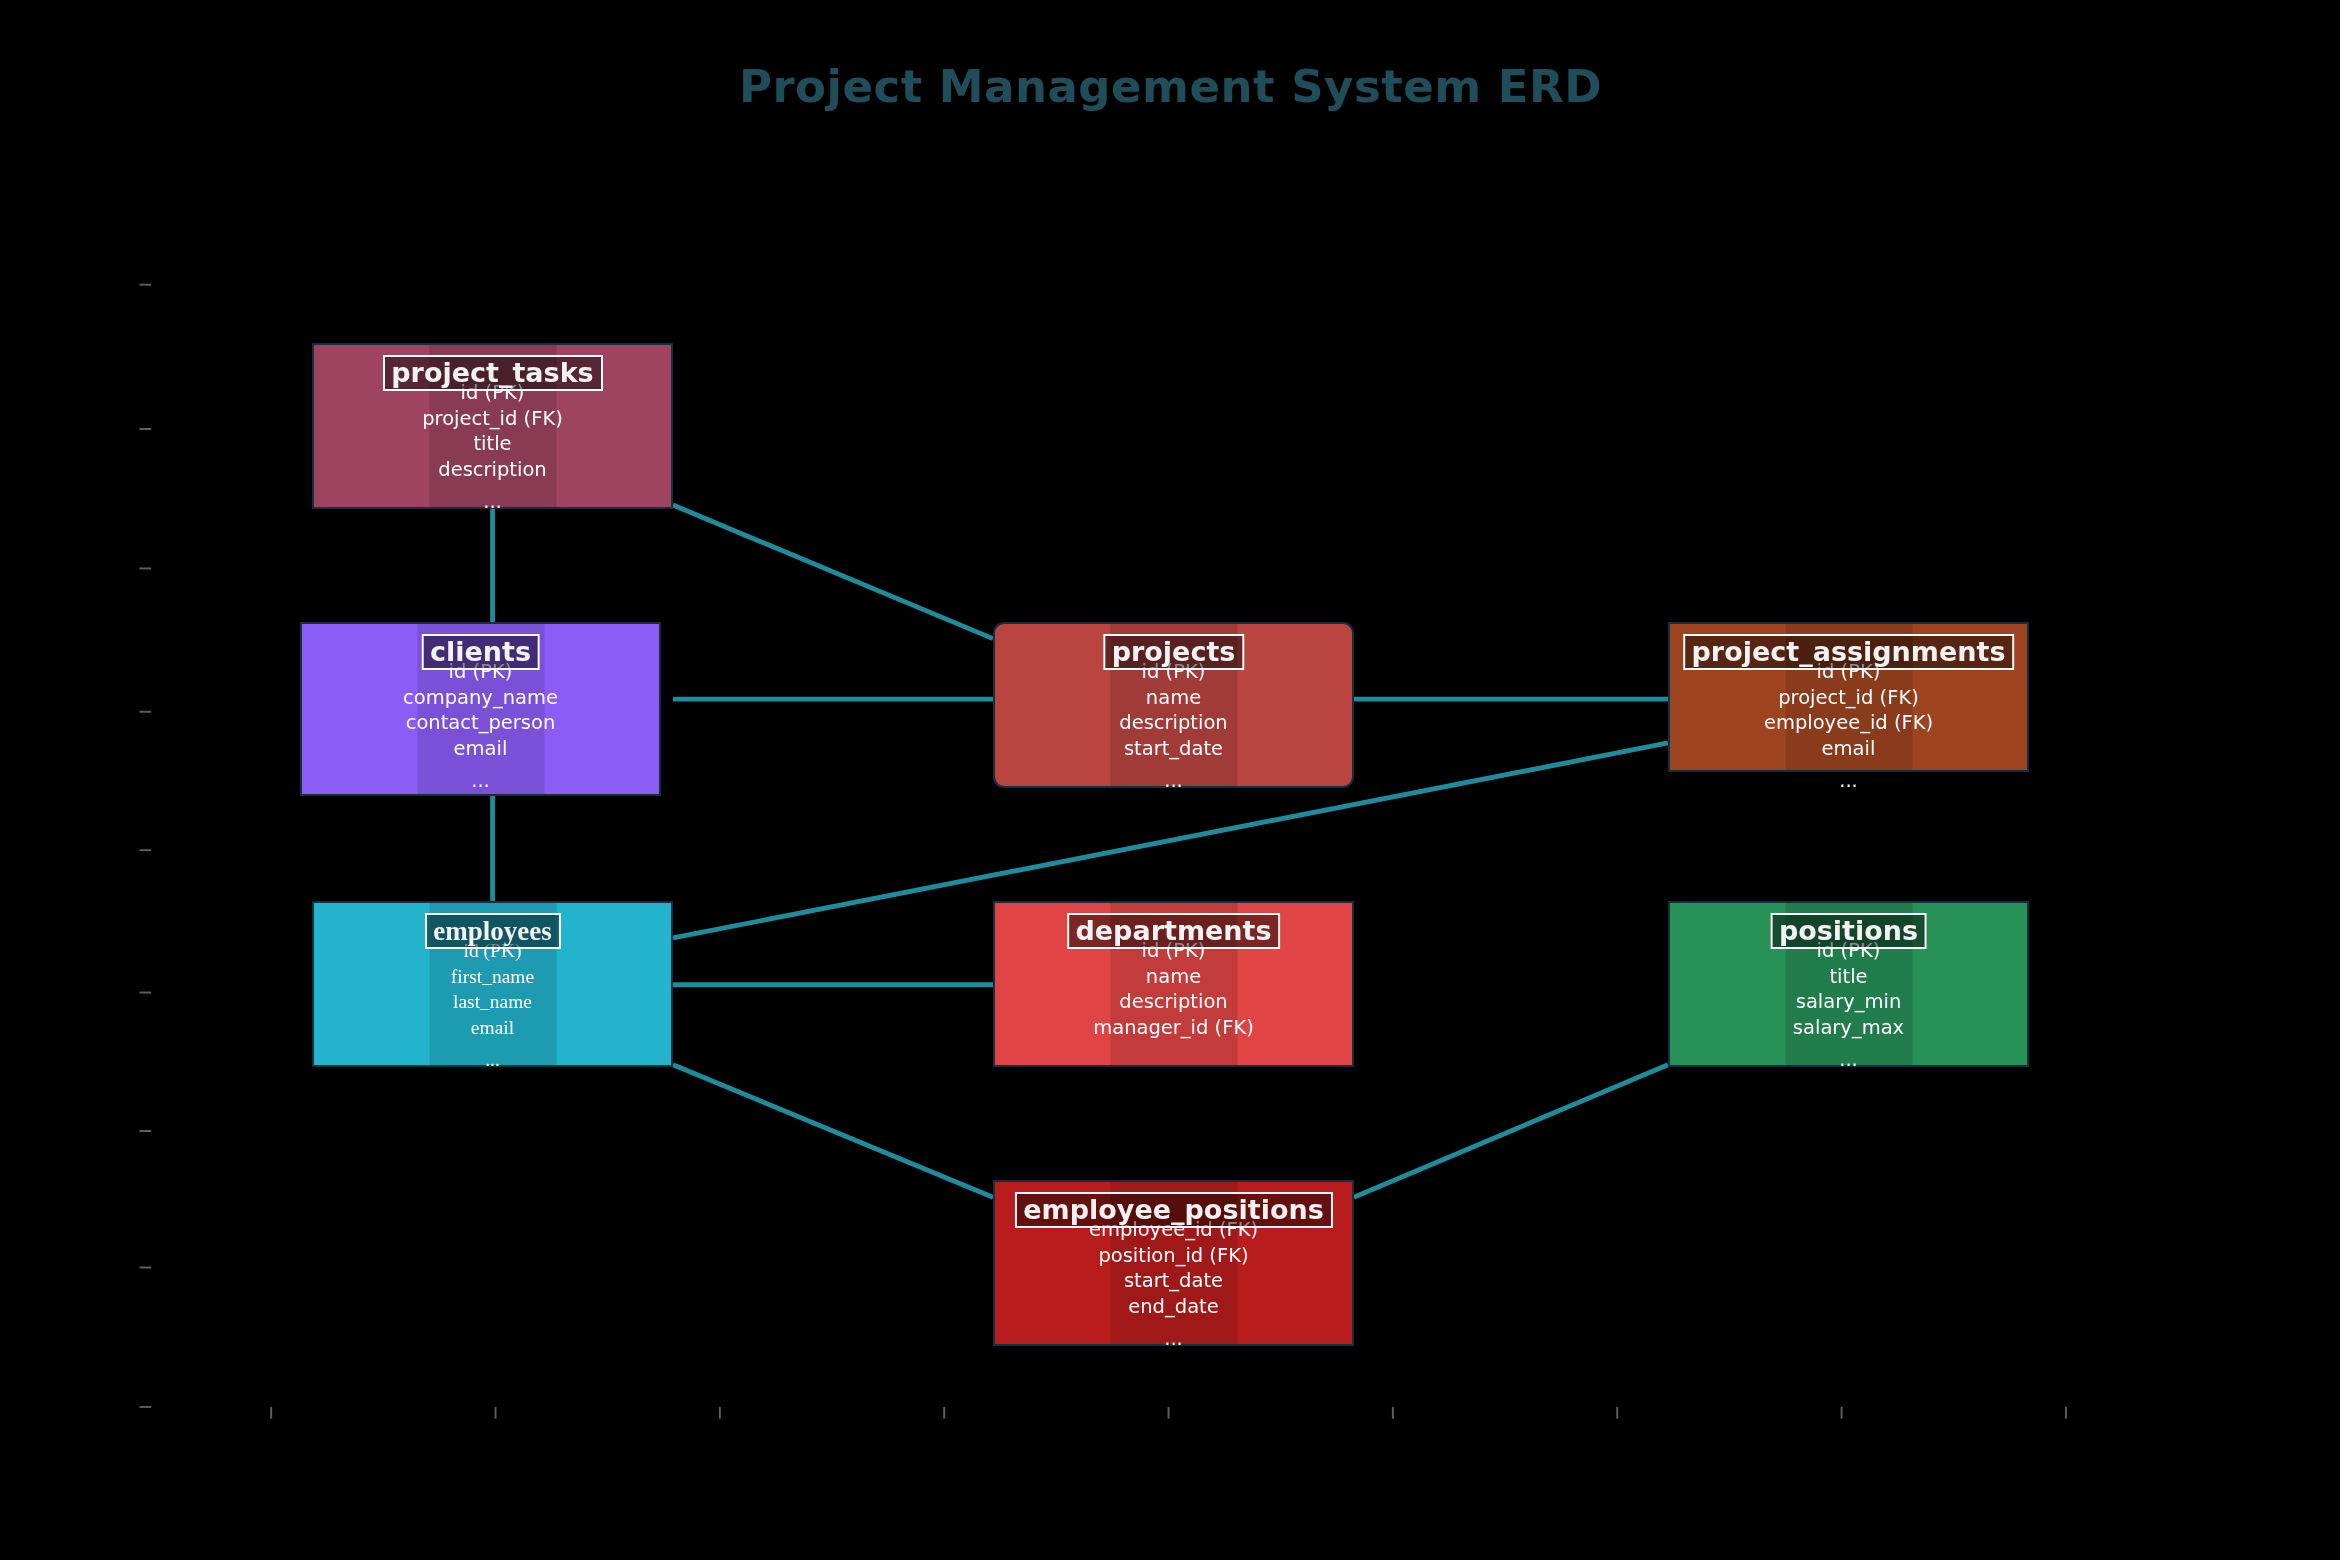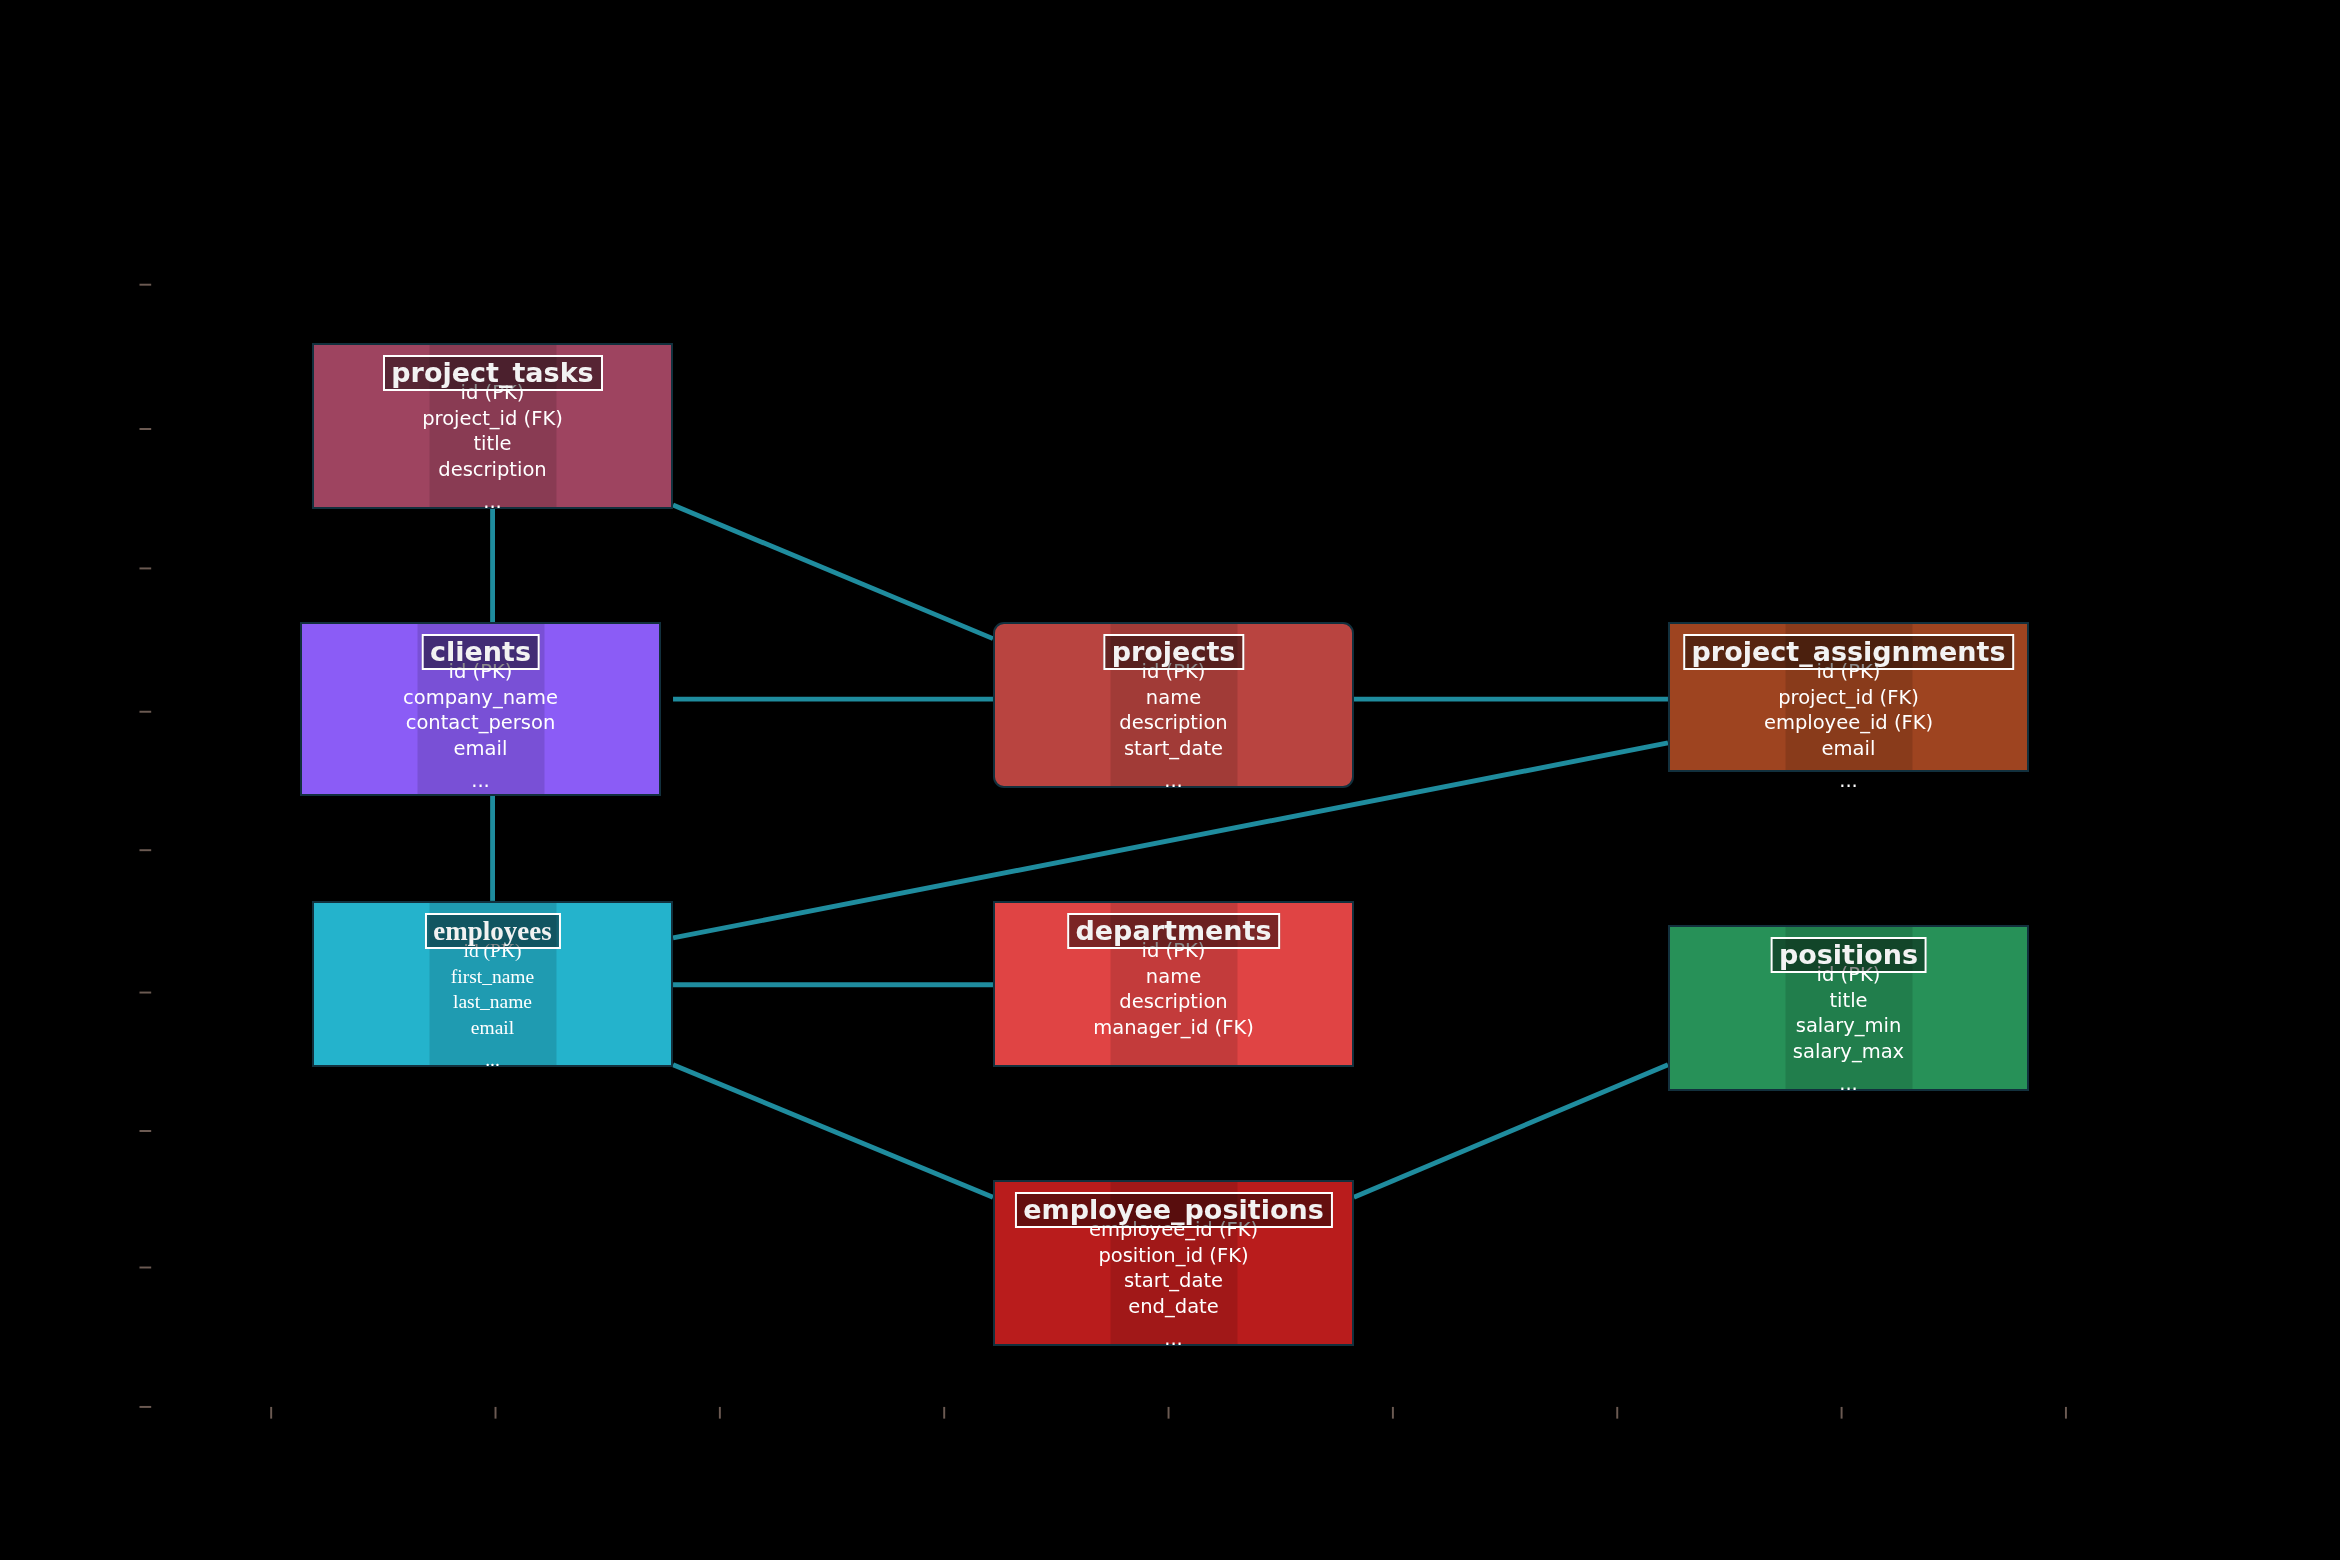--- a/index.html
+++ b/index.html
@@ -83,20 +83,21 @@
     z-index: 3;
   }
   .fields div { white-space: nowrap; }
   .fields .ellipsis { font-size: 19.5px; padding-top: 5.9px; }
 </style>
 </head>
 <body>
 
 <div id="canvas">
 
+  <div id="title">Project Management System ERD</div>
 
   <svg id="edges" viewBox="0 0 2400 1600" preserveAspectRatio="none">
       <line x1="690" y1="518" x2="1018" y2="655" stroke="#1f8c9e" stroke-width="5"></line>
       <line x1="505" y1="522" x2="505" y2="638" stroke="#1f8c9e" stroke-width="5"></line>
       <line x1="690" y1="717" x2="1018" y2="717" stroke="#1f8c9e" stroke-width="5"></line>
       <line x1="505" y1="808" x2="505" y2="924" stroke="#1f8c9e" stroke-width="5"></line>
       <line x1="1388" y1="717" x2="1710" y2="717" stroke="#1f8c9e" stroke-width="5"></line>
       <line x1="690" y1="962" x2="1710" y2="762" stroke="#1f8c9e" stroke-width="5"></line>
       <line x1="690" y1="1010" x2="1018" y2="1010" stroke="#1f8c9e" stroke-width="5"></line>
       <line x1="690" y1="1092" x2="1018" y2="1228" stroke="#1f8c9e" stroke-width="5"></line>
@@ -183,21 +184,21 @@
       <div class="entity" style="left: 993px; top: 901px; width: 361px; height: 166px; background: rgb(224, 68, 68);">
         <div class="shade"></div>
         <div class="entity-title">departments</div>
         <div class="fields">
           <div>id (PK)</div>
           <div>name</div>
           <div>description</div>
           <div>manager_id (FK)</div>
         </div>
       </div>
-      <div class="entity" style="left: 1668px; top: 901px; width: 361px; height: 166px; background: rgb(39, 145, 88); margin-top: 24px;">
+      <div class="entity" style="left: 1668px; top: 901px; width: 361px; height: 166px; background: rgb(39, 145, 88);">
         <div class="shade"></div>
         <div class="entity-title">positions</div>
         <div class="fields">
           <div>id (PK)</div>
           <div>title</div>
           <div>salary_min</div>
           <div>salary_max</div>
           <div class="ellipsis">...</div>
         </div>
       </div>

